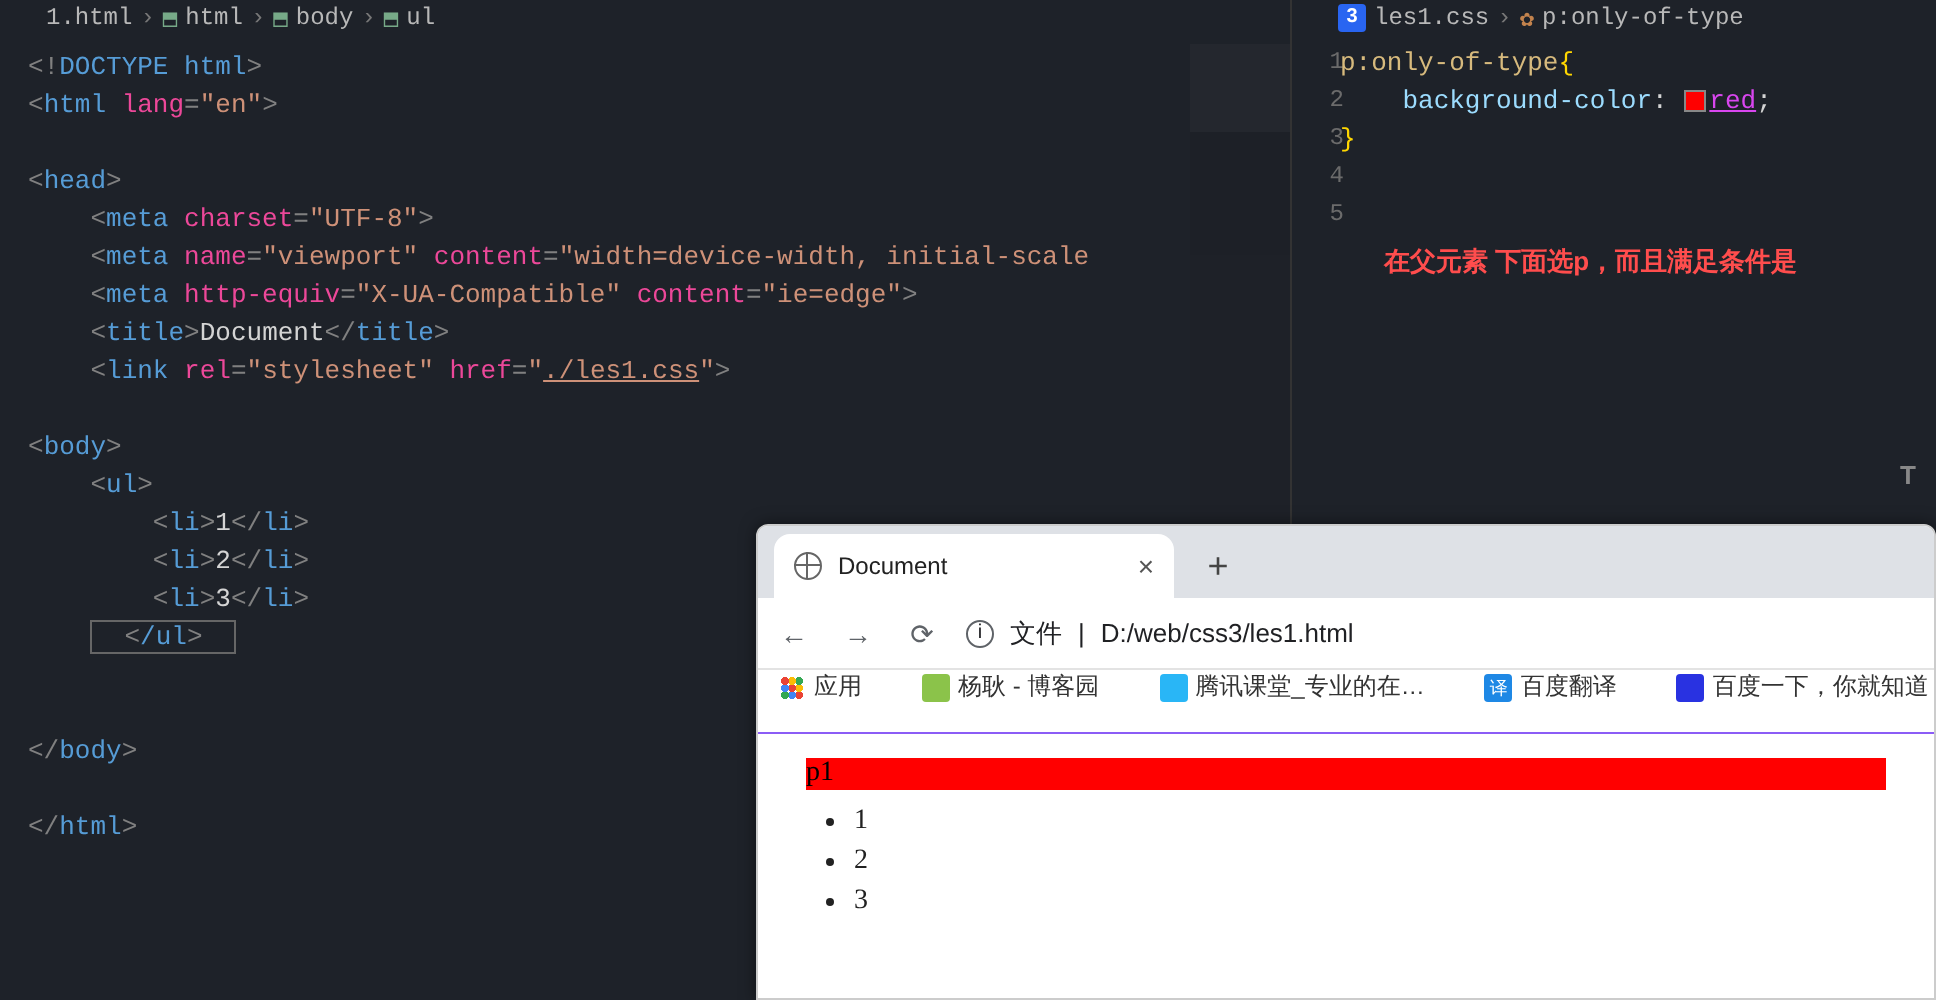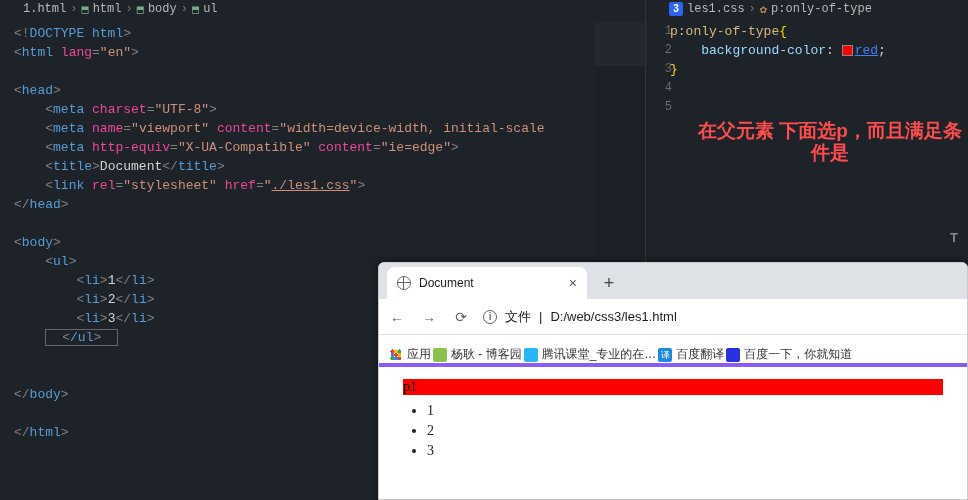--- a/index.html
+++ b/index.html
@@ -78,36 +78,35 @@
     padding-right: 10px;
   }
   .code-right {
     position: absolute;
     left: 24px; top: 22px;
     line-height: 19px;
     font-size: 13px;
   }
   .sel { color: #d7ba7d; }
   .prop { color: #9cdcfe; }
-  .val { color: #3b82f6; text-decoration: underline; }
+  .val { color: #d946ef; text-decoration: underline; }
   .curly { color: #ffd700; }
   .colorbox {
     display: inline-block; width: 11px; height: 11px;
     background: red; border: 1px solid #888;
     vertical-align: middle; margin-right: 2px;
   }
   .red-note {
     position: absolute;
     left: 46px; top: 120px;
     color: #ff4d4d;
-    font-size: 19px;
+    font-size: 13px;
     font-weight: bold;
     line-height: 22px;
     font-family: "Microsoft YaHei", sans-serif;
-    text-align: center;
   }
   .type-cursor-mark {
     position: absolute;
     right: 6px;
     top: 230px;
     width: 12px; height: 16px;
     color: #888; font-weight: bold;
     font-family: sans-serif;
   }
   .css-icon {
@@ -194,24 +193,24 @@
   }
   .info-icon {
     width: 14px; height: 14px;
     border: 1.4px solid #5f6368;
     border-radius: 50%;
     display:flex; align-items:center; justify-content:center;
     font-size:10px;
   }
   .bookbar {
     height: 32px;
-    display:flex; align-items:flex-end;
-    gap: 2px;
+    display:flex; align-items:flex-start;
+    gap: 30px;
     padding: 0 10px;
-    border-bottom: 4px solid #8b5cf6;
+    border-bottom: 1px solid #8b5cf6;
     font-size: 12px;
     color: #333;
   }
   .bk { display:flex; align-items:center; gap:4px; white-space: nowrap; }
   .bk-ico { width:14px; height:14px; border-radius:2px; display:inline-block;}
   .apps-ico {
     width:14px; height:14px;
     background:
       radial-gradient(circle at 25% 25%, #ea4335 2px, transparent 2px),
       radial-gradient(circle at 50% 25%, #fbbc05 2px, transparent 2px),
@@ -257,21 +256,20 @@
   <div class="code-area">
     <div class="ln"><span class="punct">&lt;!</span><span class="doctype">DOCTYPE</span><span class="tag"> html</span><span class="punct">&gt;</span></div>
     <div class="ln"><span class="punct">&lt;</span><span class="tag">html</span><span class="attr"> lang</span><span class="punct">=</span><span class="str">"en"</span><span class="punct">&gt;</span></div>
     <div class="ln">&nbsp;</div>
     <div class="ln"><span class="punct">&lt;</span><span class="tag">head</span><span class="punct">&gt;</span></div>
     <div class="ln">    <span class="punct">&lt;</span><span class="tag">meta</span><span class="attr"> charset</span><span class="punct">=</span><span class="str">"UTF-8"</span><span class="punct">&gt;</span></div>
     <div class="ln">    <span class="punct">&lt;</span><span class="tag">meta</span><span class="attr"> name</span><span class="punct">=</span><span class="str">"viewport"</span><span class="attr"> content</span><span class="punct">=</span><span class="str">"width=device-width, initial-scale</span></div>
     <div class="ln">    <span class="punct">&lt;</span><span class="tag">meta</span><span class="attr"> http-equiv</span><span class="punct">=</span><span class="str">"X-UA-Compatible"</span><span class="attr"> content</span><span class="punct">=</span><span class="str">"ie=edge"</span><span class="punct">&gt;</span></div>
     <div class="ln">    <span class="punct">&lt;</span><span class="tag">title</span><span class="punct">&gt;</span><span class="txt">Document</span><span class="punct">&lt;/</span><span class="tag">title</span><span class="punct">&gt;</span></div>
     <div class="ln">    <span class="punct">&lt;</span><span class="tag">link</span><span class="attr"> rel</span><span class="punct">=</span><span class="str">"stylesheet"</span><span class="attr"> href</span><span class="punct">=</span><span class="str">"</span><span class="str underline">./les1.css</span><span class="str">"</span><span class="punct">&gt;</span></div>
-    <div class="ln"><span class="punct">&lt;/</span><span class="tag">head</span><span class="punct">&gt;</span></div>
     <div class="ln">&nbsp;</div>
     <div class="ln"><span class="punct">&lt;</span><span class="tag">body</span><span class="punct">&gt;</span></div>
     <div class="ln">    <span class="punct">&lt;</span><span class="tag">ul</span><span class="punct">&gt;</span></div>
     <div class="ln">        <span class="punct">&lt;</span><span class="tag">li</span><span class="punct">&gt;</span><span class="txt">1</span><span class="punct">&lt;/</span><span class="tag">li</span><span class="punct">&gt;</span></div>
     <div class="ln">        <span class="punct">&lt;</span><span class="tag">li</span><span class="punct">&gt;</span><span class="txt">2</span><span class="punct">&lt;/</span><span class="tag">li</span><span class="punct">&gt;</span></div>
     <div class="ln">        <span class="punct">&lt;</span><span class="tag">li</span><span class="punct">&gt;</span><span class="txt">3</span><span class="punct">&lt;/</span><span class="tag">li</span><span class="punct">&gt;</span></div>
     <div class="ln">    <span class="cursor-box"><span class="punct">&lt;</span><span class="tag">/ul</span><span class="punct">&gt;</span></span></div>
     <div class="ln">&nbsp;</div>
     <div class="ln">&nbsp;</div>
     <div class="ln"><span class="punct">&lt;/</span><span class="tag">body</span><span class="punct">&gt;</span></div>

